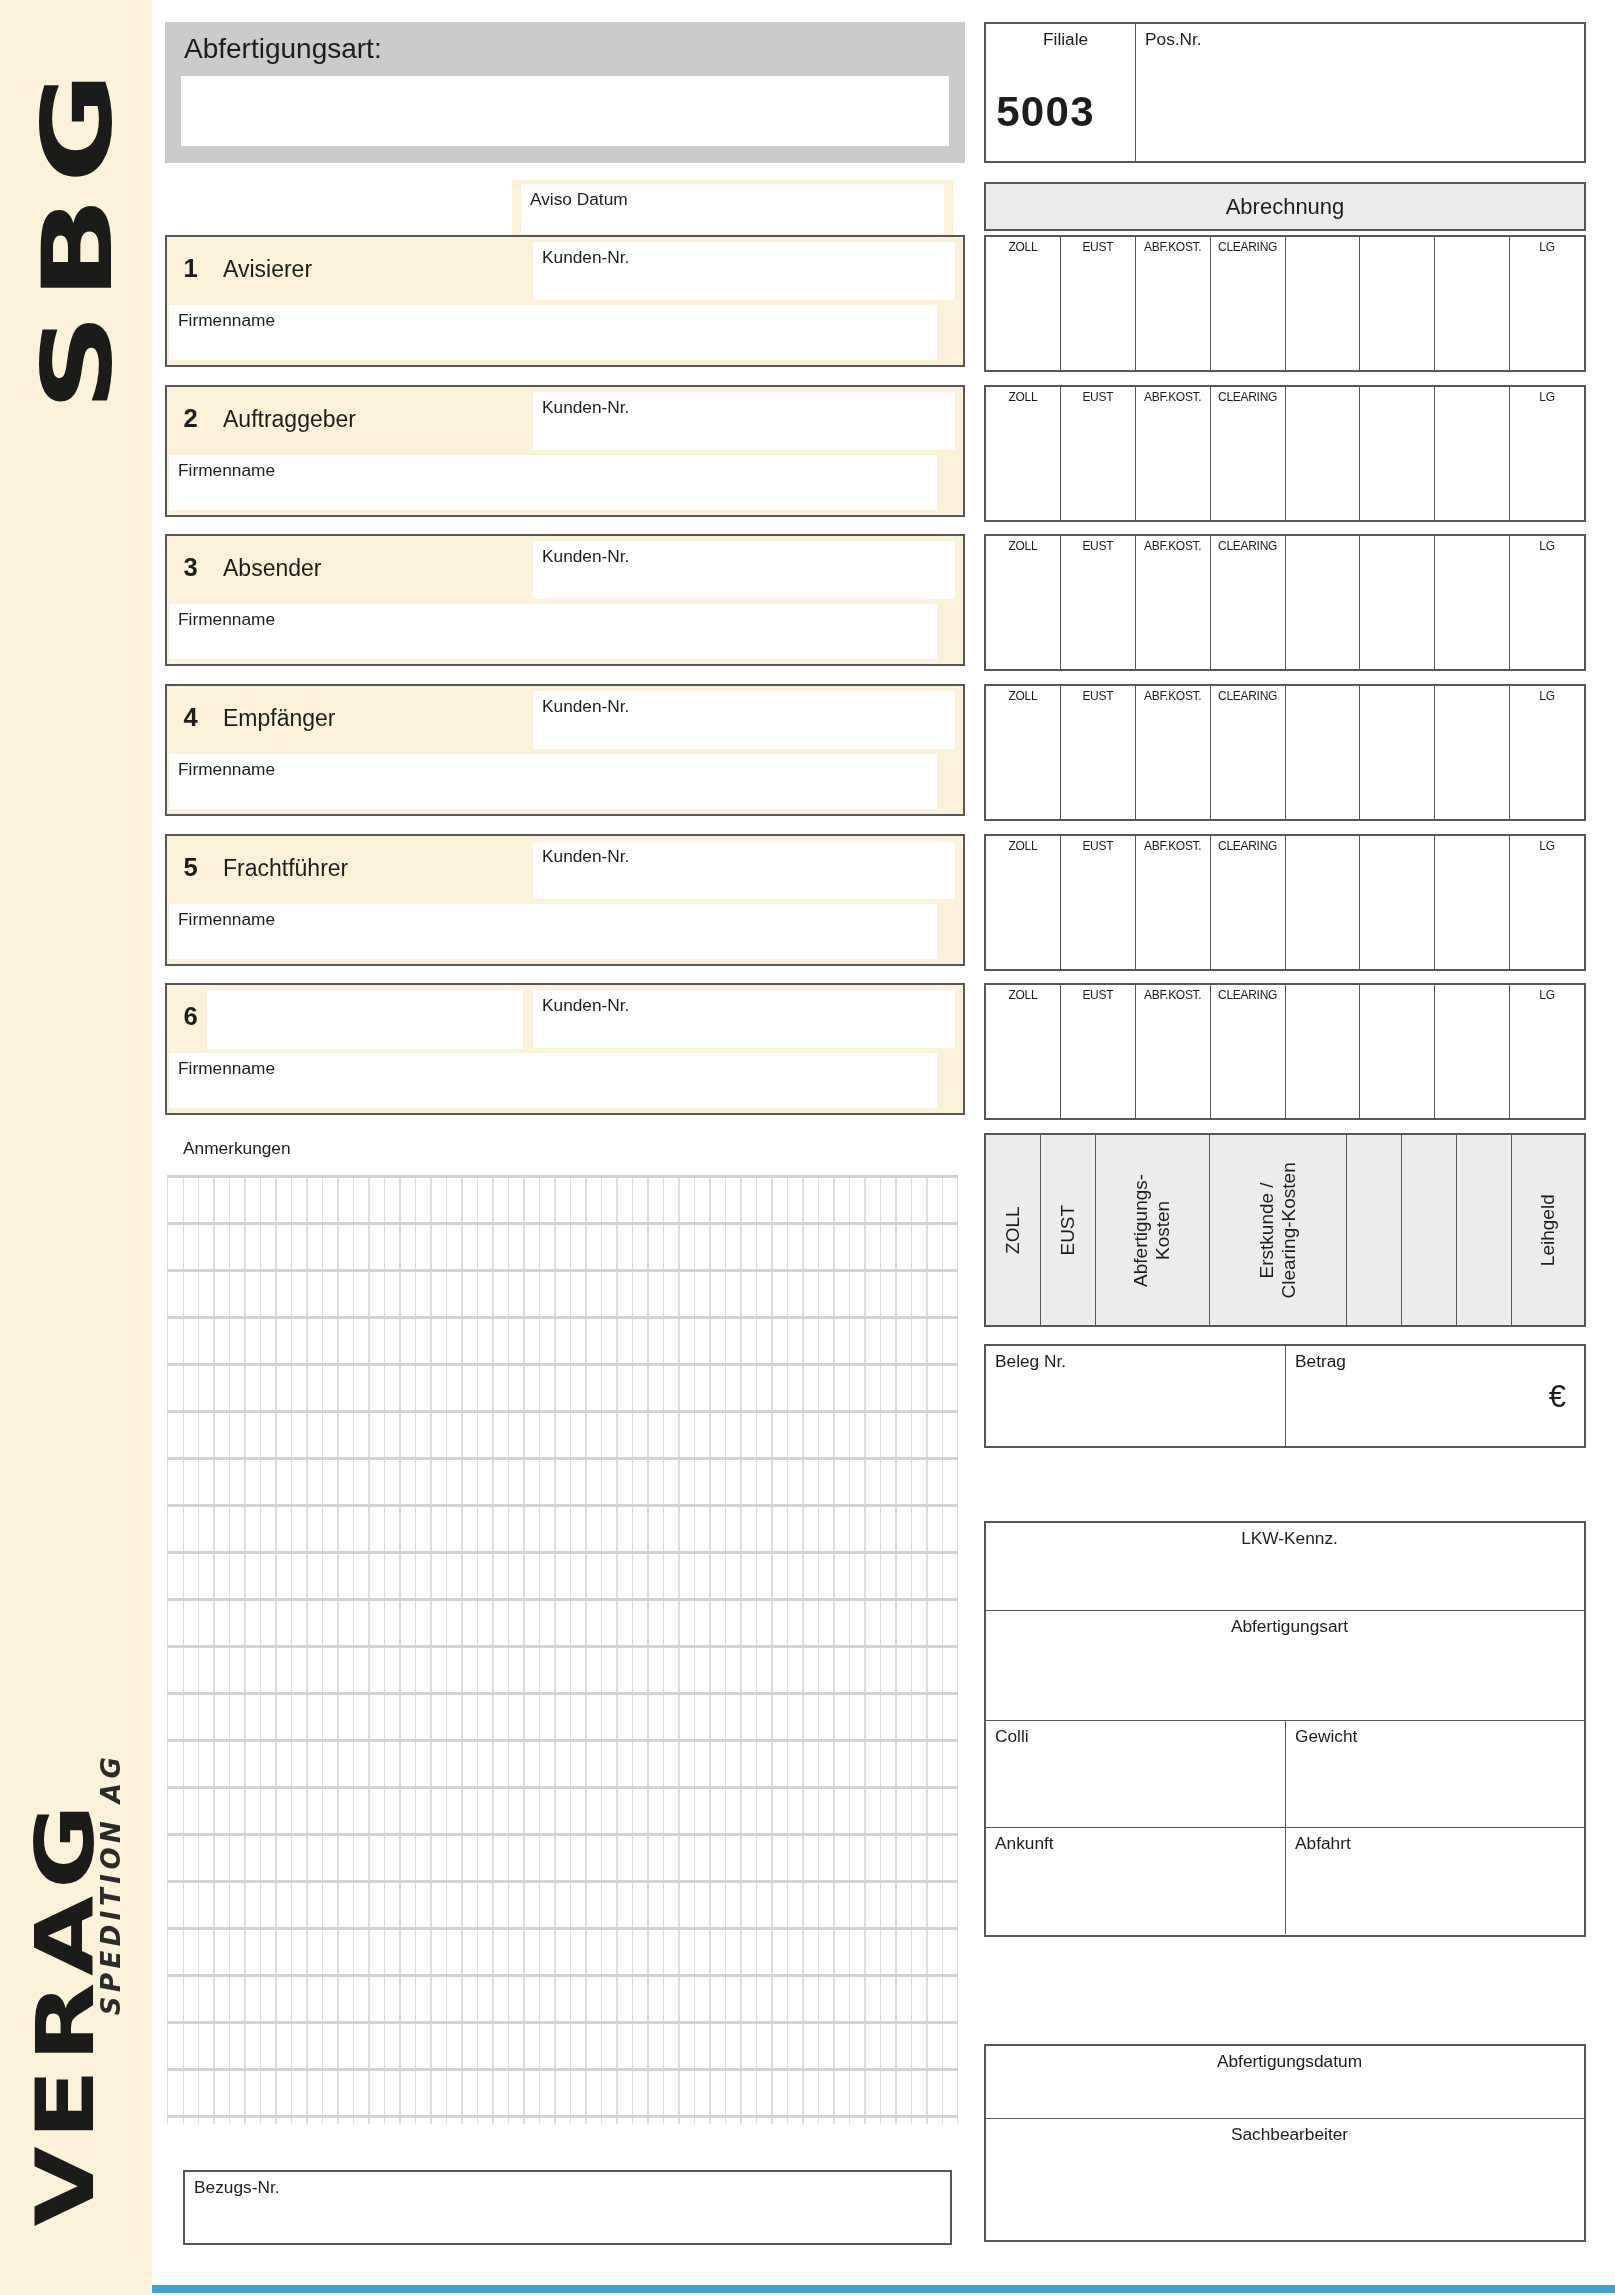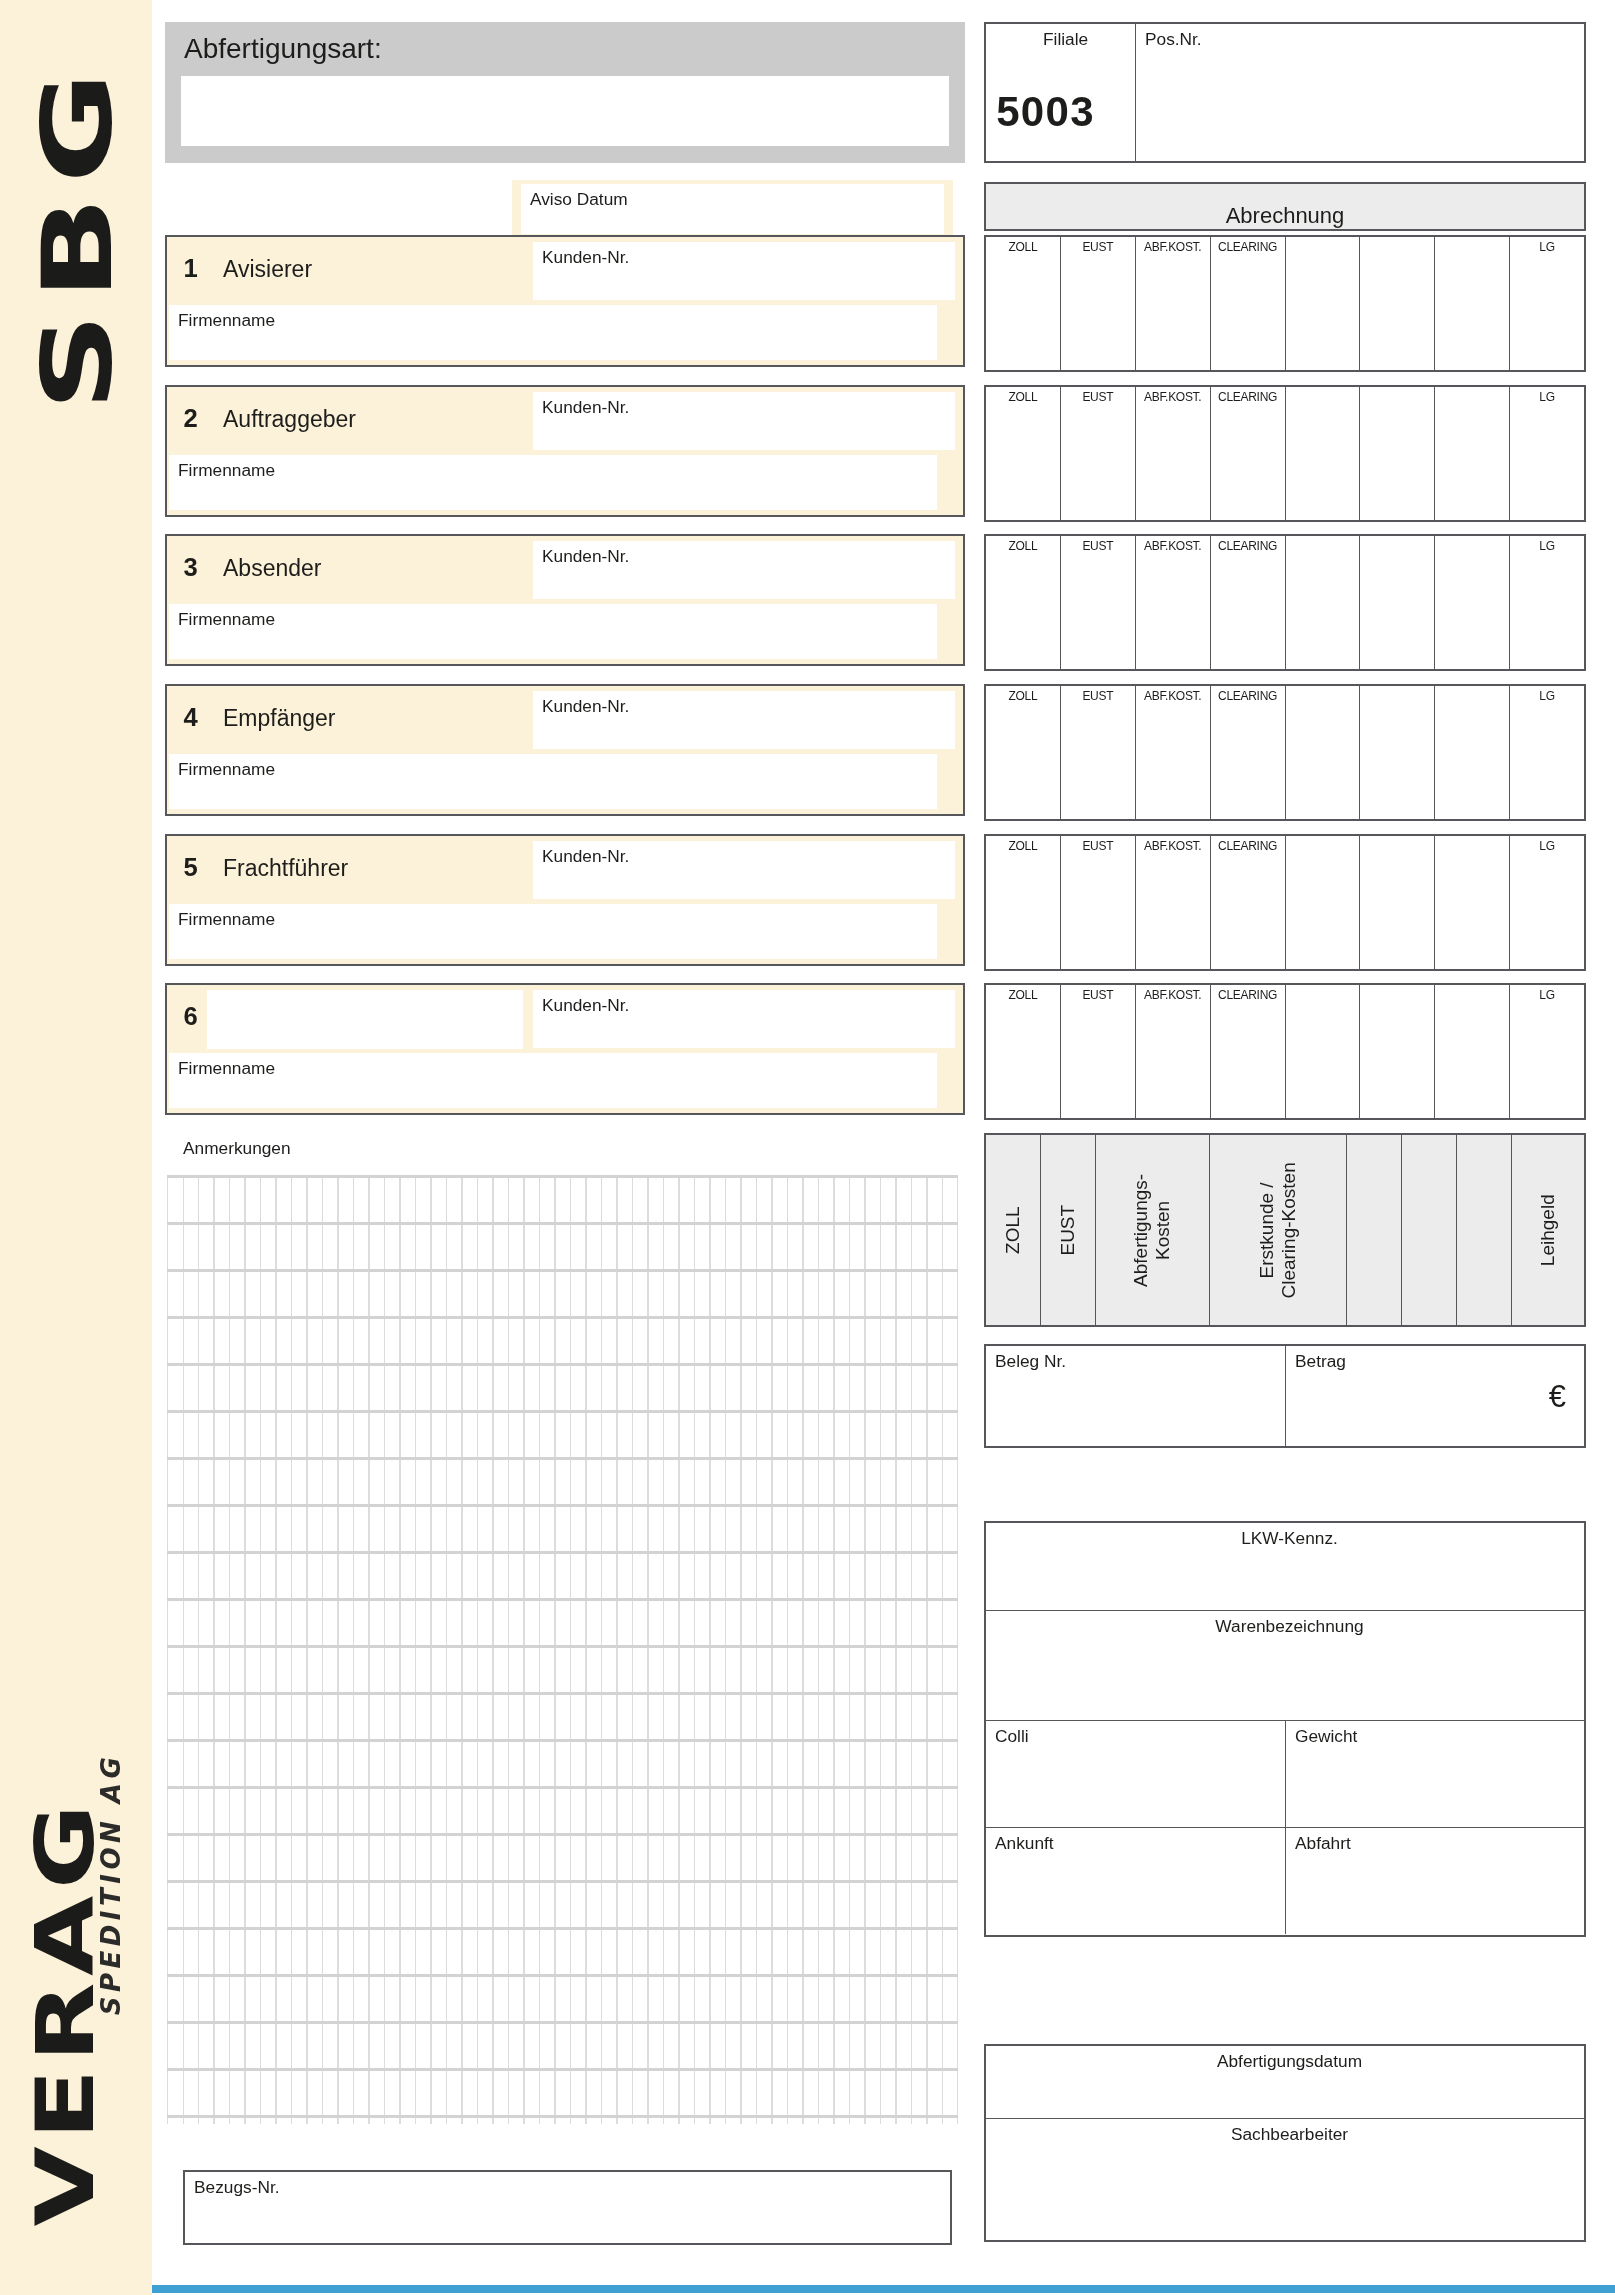--- a/index.html
+++ b/index.html
@@ -42,21 +42,21 @@
   .section{position:absolute;left:165px;width:800px;height:132px;
            background:var(--cream,#FCF2D9);border:2.6px solid var(--border-gray,#56575A);box-sizing:border-box;}
   .sec-num{position:absolute;left:16.6px;top:16.6px;font-size:25.6px;font-weight:bold;}
   .sec-name{position:absolute;left:56px;top:19px;font-size:23px;}
   .sec-name-box{left:40px;top:5.1px;width:316px;height:59px;}
   .sec-kunden{left:366px;top:5.1px;width:422px;height:58px;}
   .sec-firma{left:2px;top:68px;width:768px;height:55px;}
 
   
   #abr-header{left:984px;top:182px;width:602px;height:49px;background:var(--header-gray,#ECECEC);
-              display:flex;align-items:flex-end;justify-content:center;font-size:22px;}
+              display:flex;align-items:center;justify-content:center;font-size:22px;}
   .abr-row{position:absolute;left:984px;width:602px;height:137px;background:#fff;
            border:2.6px solid var(--border-gray,#56575A);box-sizing:border-box;display:flex;}
   .abr-cell{flex:1;border-left:1.9px solid var(--border-gray,#56575A);text-align:center;padding-top:3.2px;box-sizing:border-box;}
   .abr-cell:first-child{border-left:none;}
   .abr-col-label{font-size:12px;letter-spacing:-0.3px;}
 
   #rot-row{left:984px;top:1133px;width:602px;height:194px;background:var(--header-gray,#ECECEC);display:flex;}
   .rot-cell{flex:1;border-left:1.9px solid var(--border-gray,#56575A);display:flex;align-items:center;justify-content:center;overflow:visible;}
   .rot-cell:first-child{border-left:none;}
   .rot-inner{transform:rotate(-90deg);font-size:19px;line-height:1.18;text-align:center;}
@@ -299,21 +299,21 @@
   </div>
 
   <div id="anm-label">Anmerkungen</div>
   <div class="abs" id="anm-grid"></div>
 
   <div class="abs bordered" id="lkw-box">
     <div class="ship-row" style="height:87px;">
       <span class="lbl">LKW-Kennz.</span>
     </div>
     <div class="ship-row" style="height:110px;">
-      <span class="lbl">Warenbezeichnung</span>
+      <span class="lbl">Abfertigungsart</span>
     </div>
     <div class="ship-row" style="height:107px;">
       <div class="ship-half">
         <span class="lbl">Colli</span>
       </div>
       <div class="ship-half">
         <span class="lbl">Gewicht</span>
       </div>
     </div>
     <div class="ship-row" style="height:107px;">

